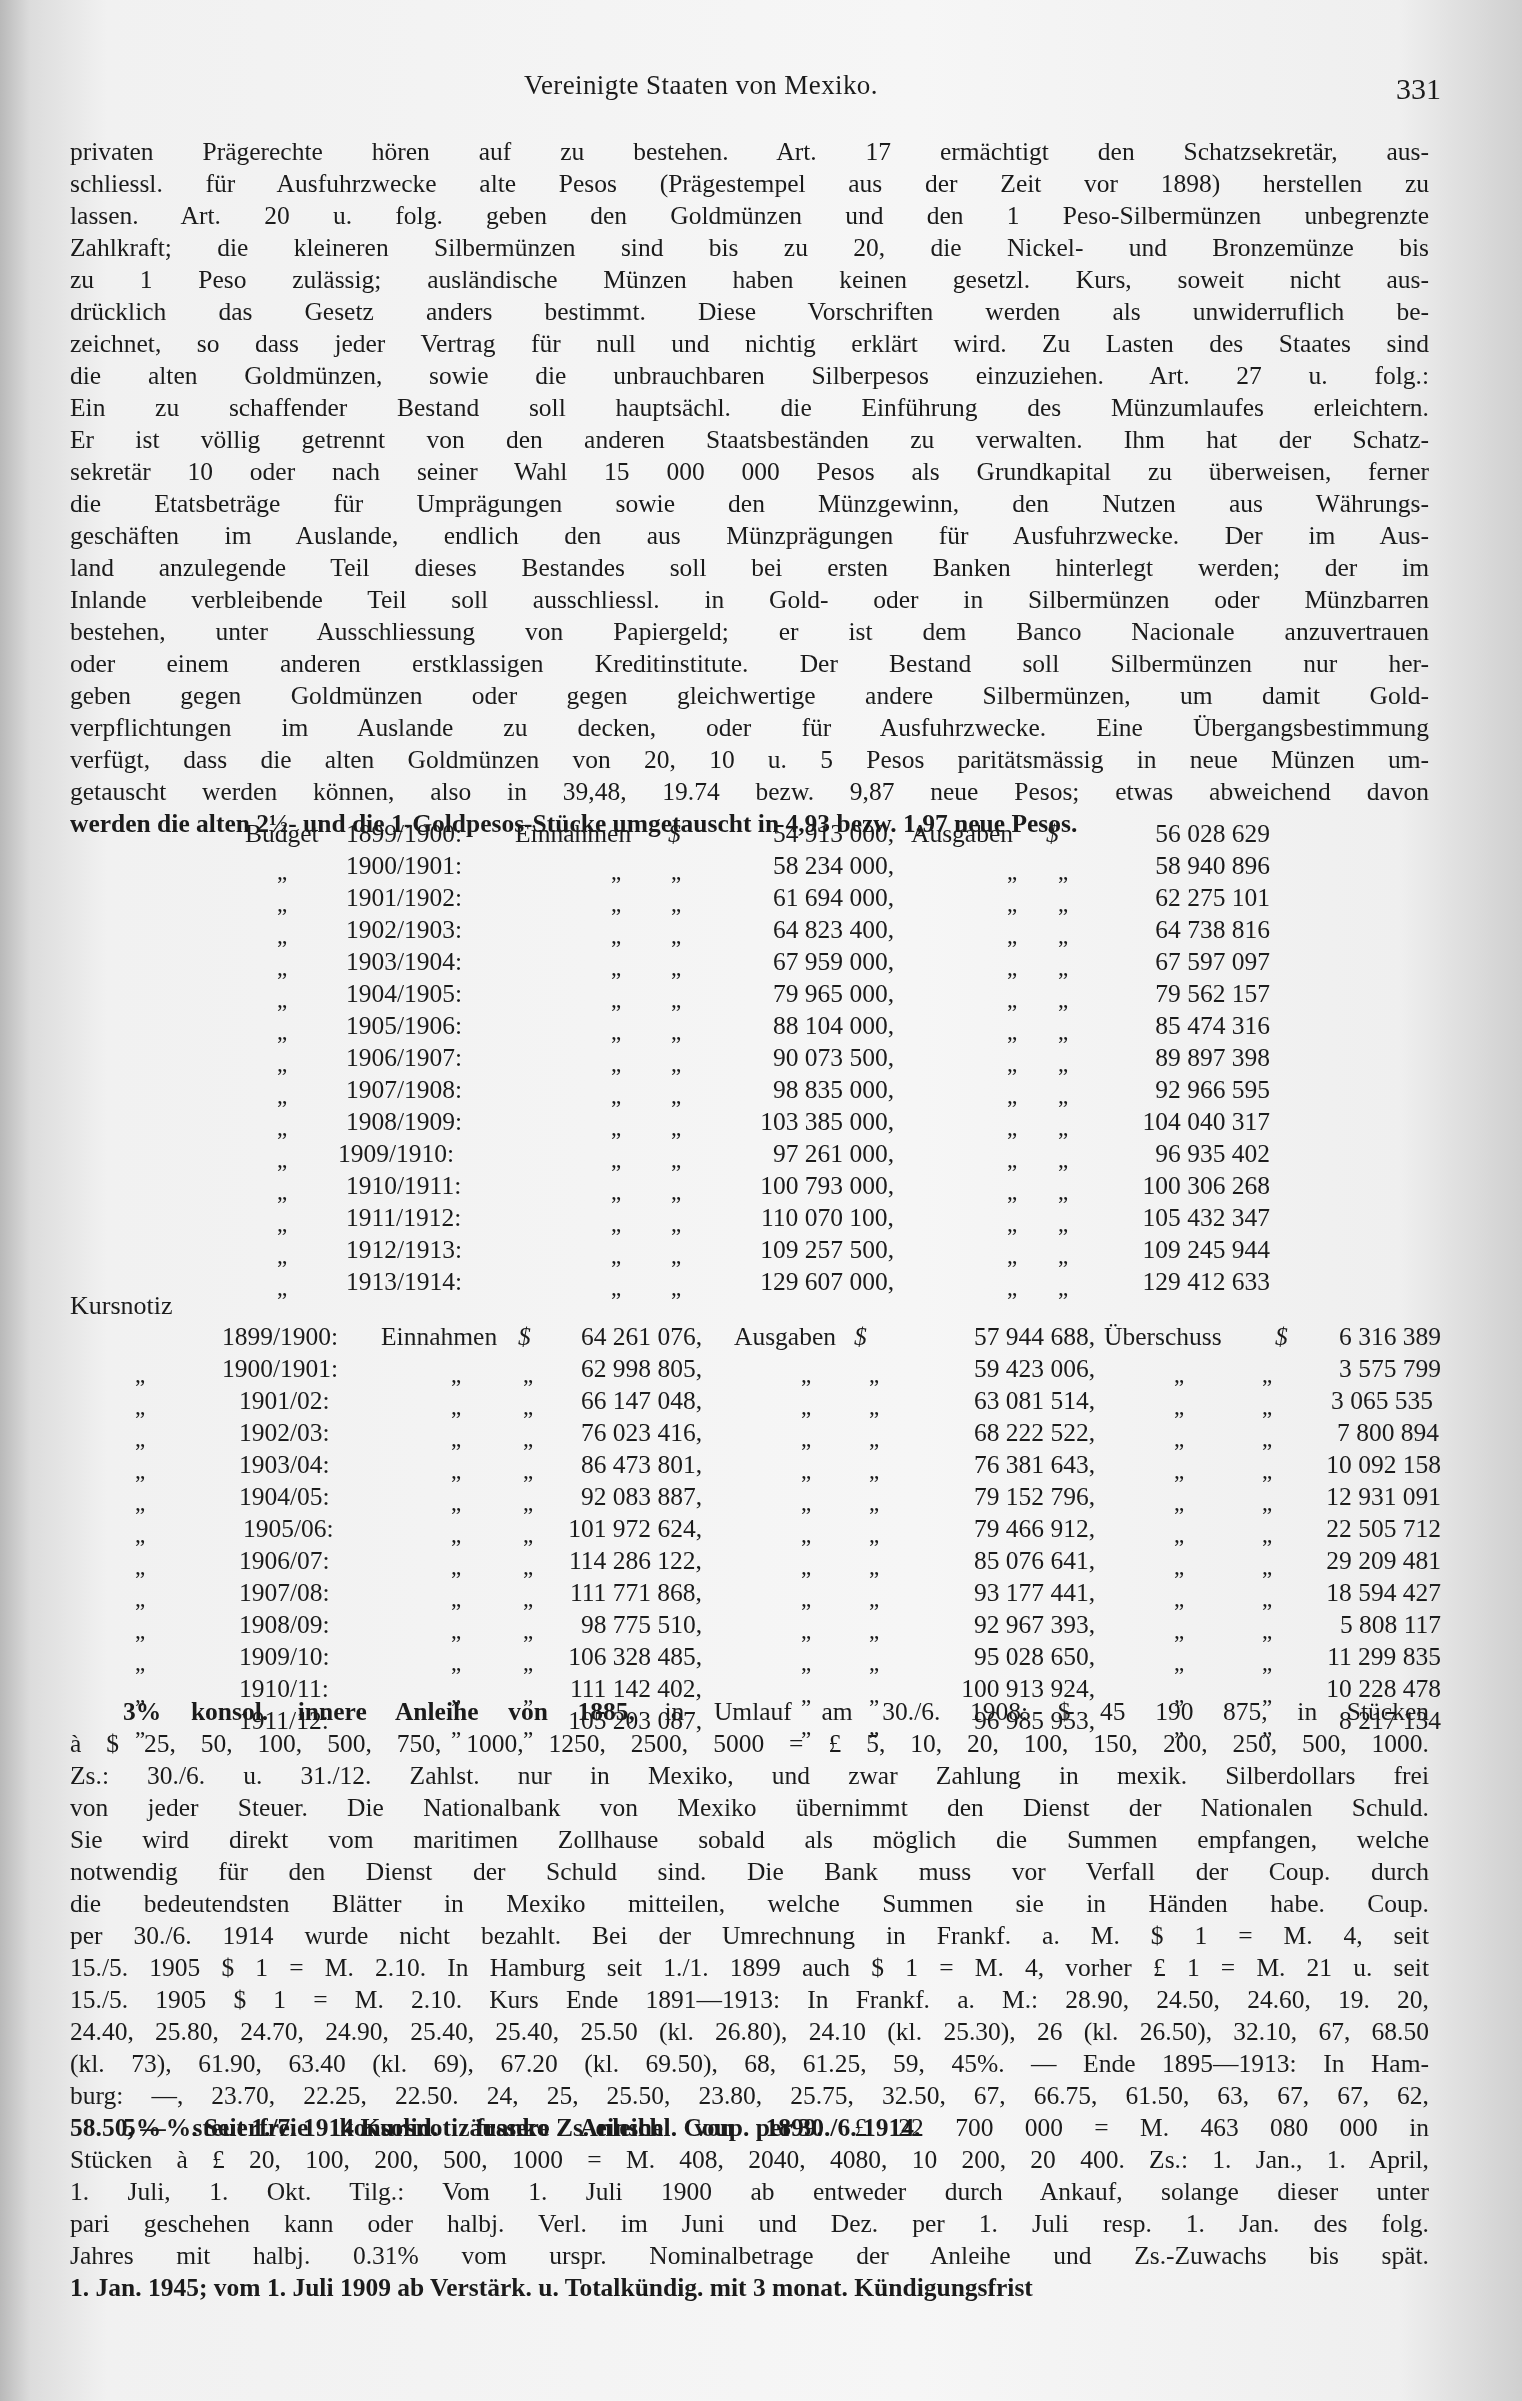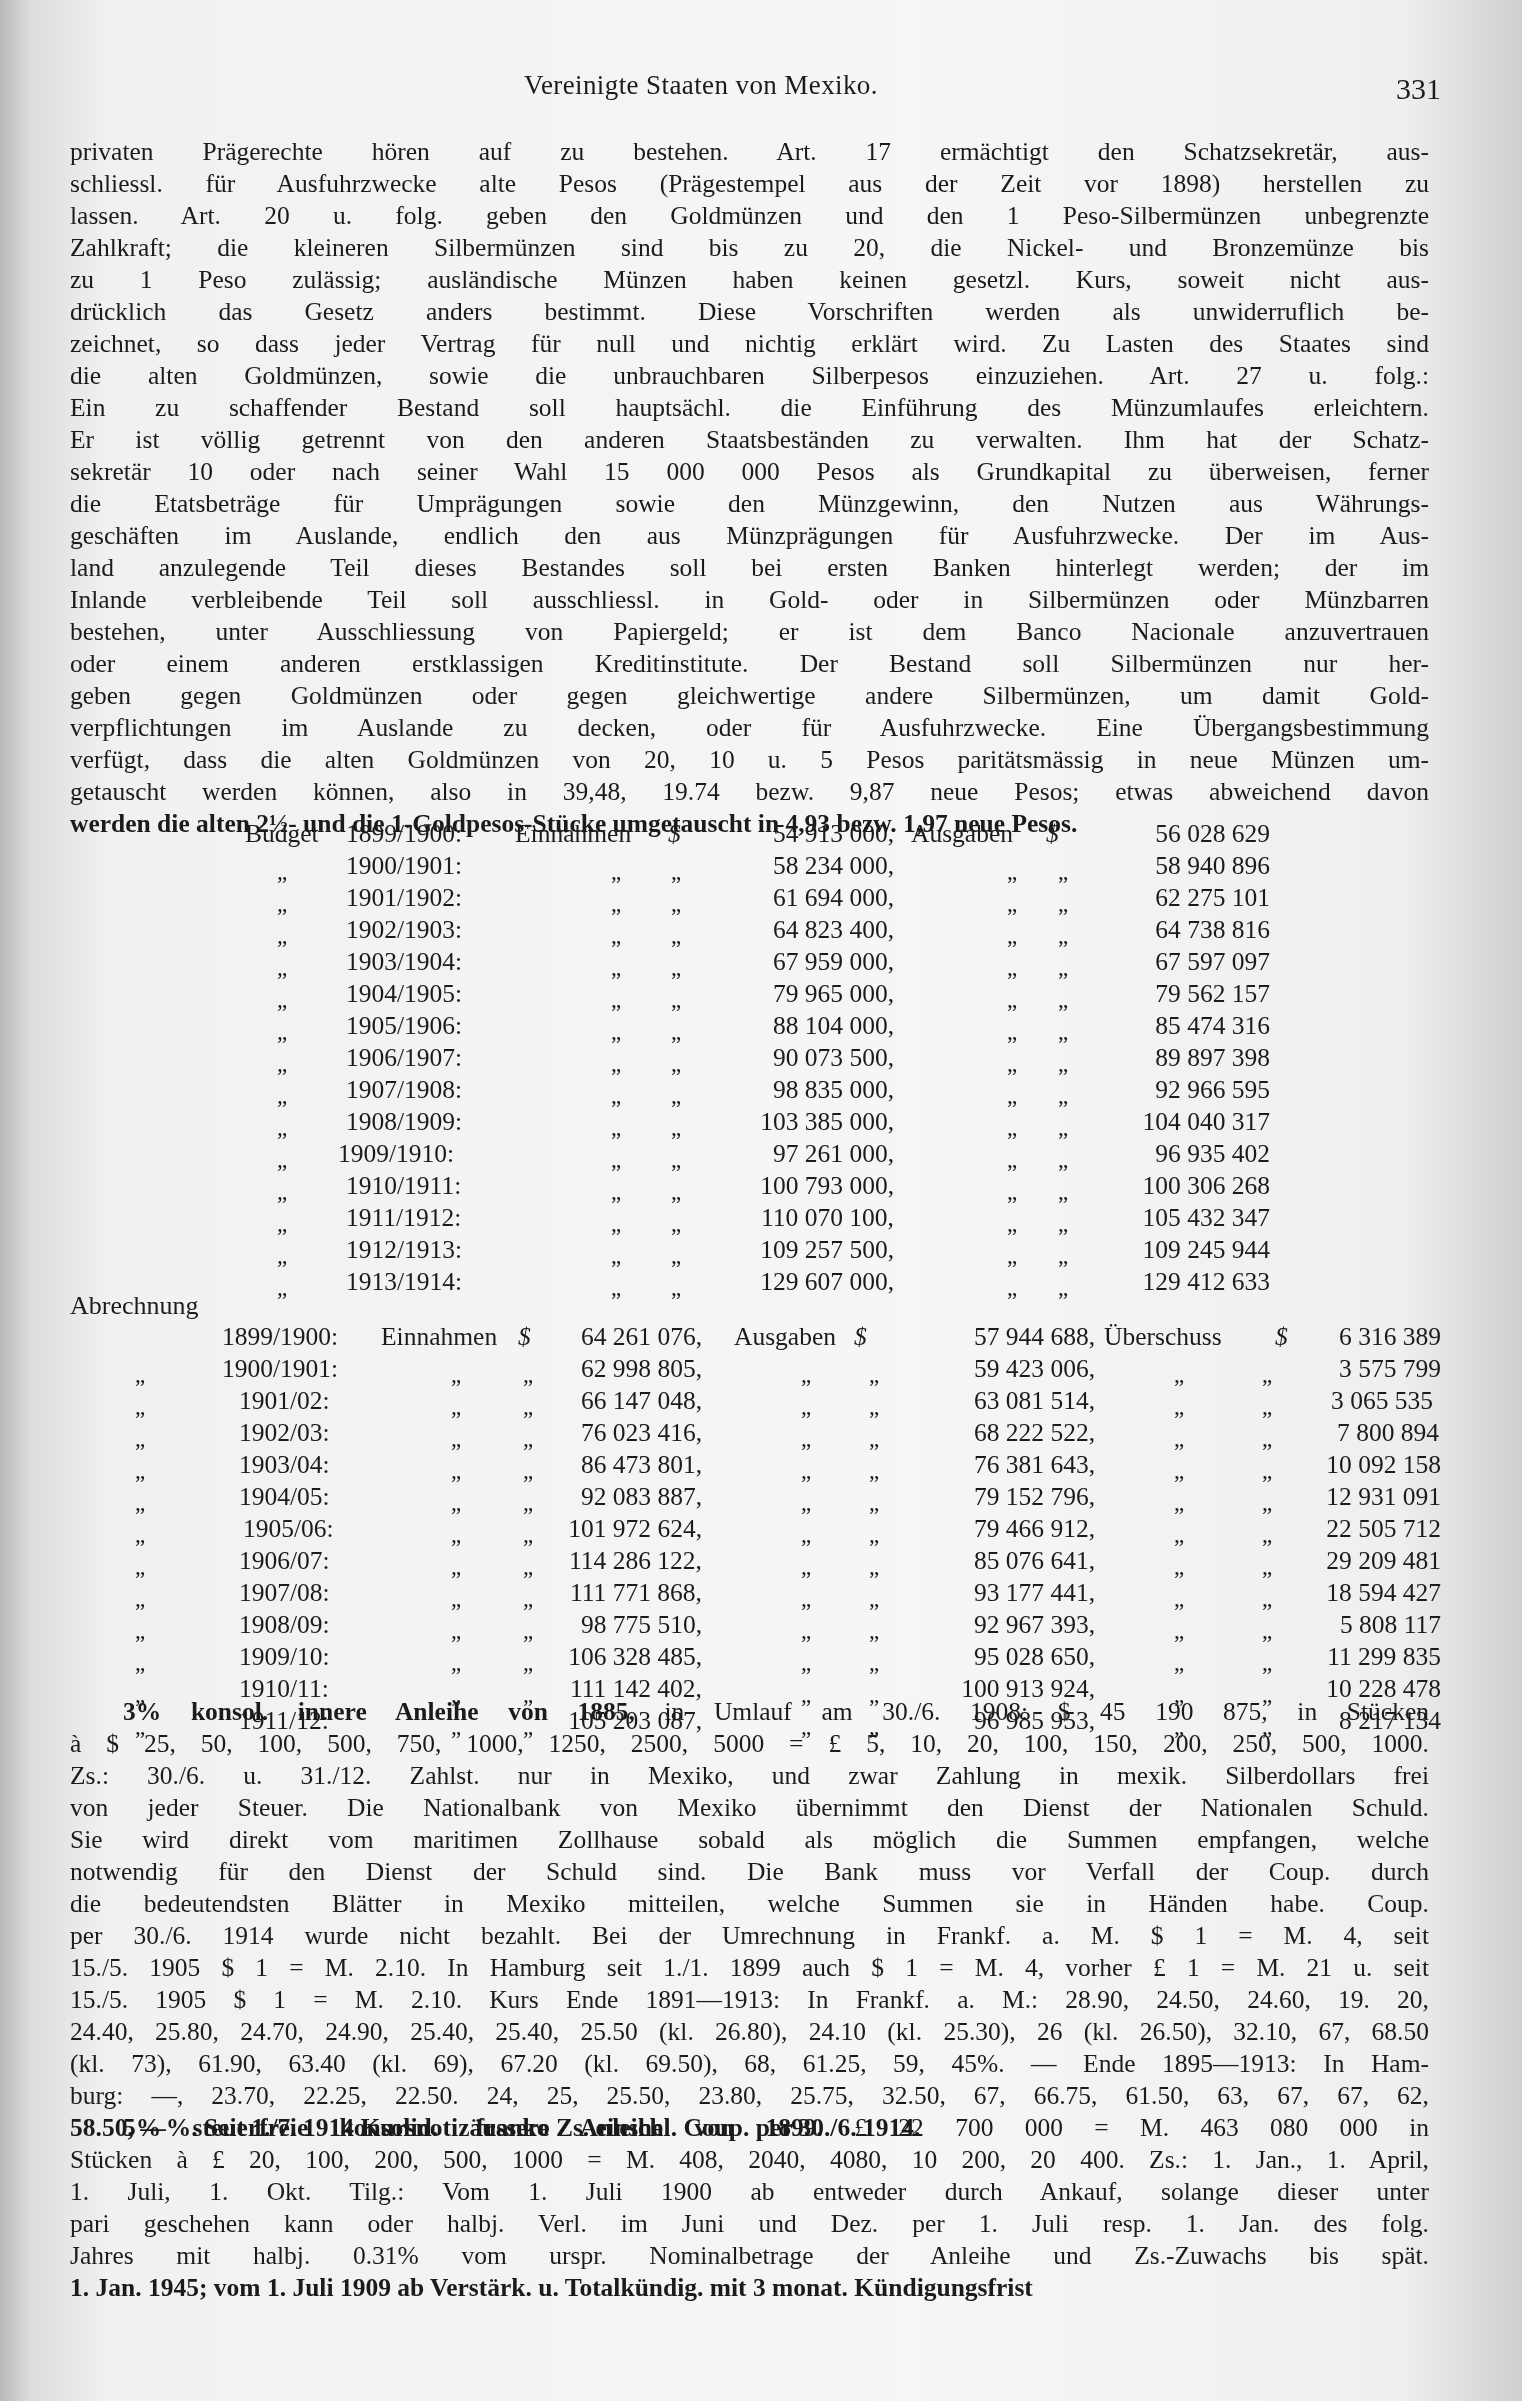--- a/index.html
+++ b/index.html
@@ -222,21 +222,21 @@
         <span class="ditto" style="left:541px;">„</span>
         <span class="ditto" style="left:601px;">„</span>
         <span class="ditto" style="left:937px;">„</span>
         <span class="ditto" style="left:988px;">„</span>
         <span style="left:276px;">1913/1914:</span>
         <span class="num" style="right:547px;">129 607 000,</span>
         <span class="num" style="right:171px;">129 412 633</span>
       </div>
     </div>
 
-  <span class="abr-label" style="left:0; top:1291px;">Abrechnung</span>
+  <span class="abr-label" style="left:0; top:1291px;">Kursnotiz</span>
   <div class="table" id="settlement" style="top:1322px;">
       <div class="row">
         <span style="left:311px;">Einnahmen</span>
         <span style="left:448px;font-style:italic;">$</span>
         <span style="left:664px;">Ausgaben</span>
         <span style="left:784px;font-style:italic;">$</span>
         <span style="left:1034px;">Überschuss</span>
         <span style="left:1205px;font-style:italic;">$</span>
         <span style="left:152px;">1899/1900:</span>
         <span class="num" style="right:739px;">64 261 076,</span>

